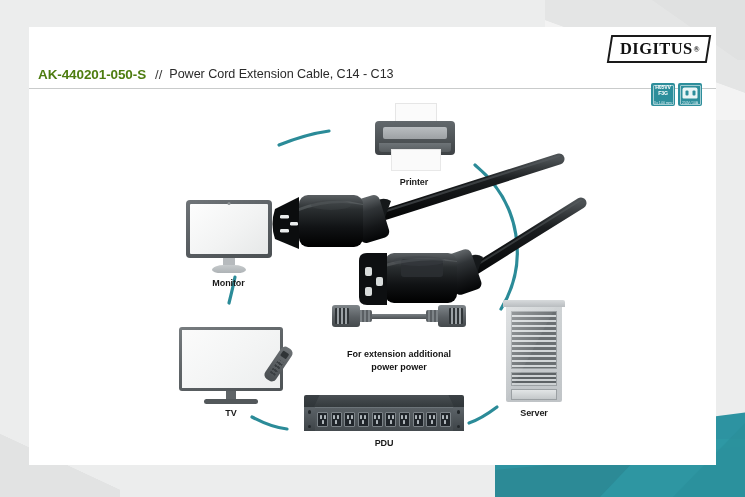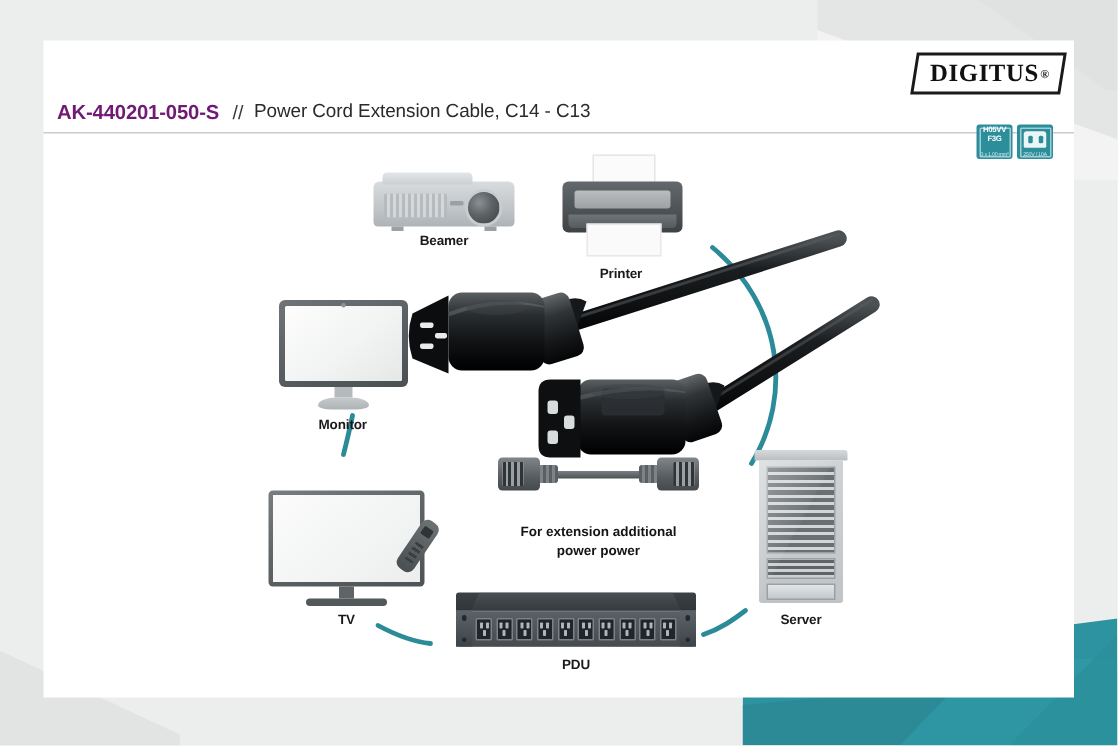--- a/index.html
+++ b/index.html
@@ -69,21 +69,21 @@
     position:absolute;inset:0;display:flex;align-items:center;justify-content:center;
     font-family:"Liberation Serif", serif;
     font-weight:700;font-size:16.5px;letter-spacing:.4px;color:#111;
     padding-left:2px;
   }
   .logo-reg{font-size:8px;vertical-align:super;font-weight:700;margin-left:1px;}
 
   
   .hdr{position:absolute;left:38px;top:63px;width:660px;height:22px;
        display:flex;align-items:center;}
-  .hdr-sku{color:#701a75;font-weight:700;font-size:13.5px;letter-spacing:-.1px;}
+  .hdr-sku{color:#4d7c0f;font-weight:700;font-size:13.5px;letter-spacing:-.1px;}
   .hdr-sep{color:#3a3a3a;font-size:13px;margin:0 7px 0 9px;font-weight:400;}
   .hdr-title{color:#2a2a2a;font-size:12.6px;letter-spacing:-.05px;}
   .hdr-rule{position:absolute;left:29px;top:88px;width:687px;height:1px;background:#c9cbcb;}
 
   
   .badges{position:absolute;left:651px;top:83px;display:flex;gap:3px;}
   .badge{width:24px;height:23px;border-radius:2px;background:#2d8e9b;
          position:relative;overflow:hidden;}
   .badge .bt{
     position:absolute;left:0;right:0;top:2px;text-align:center;
@@ -382,31 +382,20 @@
   <div class="diagram">
 
     <svg class="arcs" viewBox="0 0 687 360">
       <path d="M250,50 C270,42 285,38 300,36" stroke="#2b8b98" stroke-width="3.2" fill="none" stroke-linecap="round"></path>
       <path d="M446,70 C492,108 500,168 472,214" stroke="#2b8b98" stroke-width="3.2" fill="none" stroke-linecap="round"></path>
       <path d="M206,182 C204,192 202,200 200,208" stroke="#2b8b98" stroke-width="3.2" fill="none" stroke-linecap="round"></path>
       <path d="M223,322 C238,330 248,333 258,334" stroke="#2b8b98" stroke-width="3.2" fill="none" stroke-linecap="round"></path>
       <path d="M440,328 C452,324 460,318 468,312" stroke="#2b8b98" stroke-width="3.2" fill="none" stroke-linecap="round"></path>
     </svg>
 
-    <div class="node beamer">
-      <div class="body">
-        <div class="top"></div>
-        <div class="vents"></div>
-        <div class="knob"></div>
-        <div class="lens"></div>
-        <div class="foot"></div>
-        <div class="foot2"></div>
-      </div>
-      <div class="lbl">Beamer</div>
-    </div>
 
     <div class="node printer">
       <div class="paper-top"></div>
       <div class="shell"></div>
       <div class="slot"></div>
       <div class="lip"></div>
       <div class="paper-out"></div>
       <div class="lbl">Printer</div>
     </div>
 

